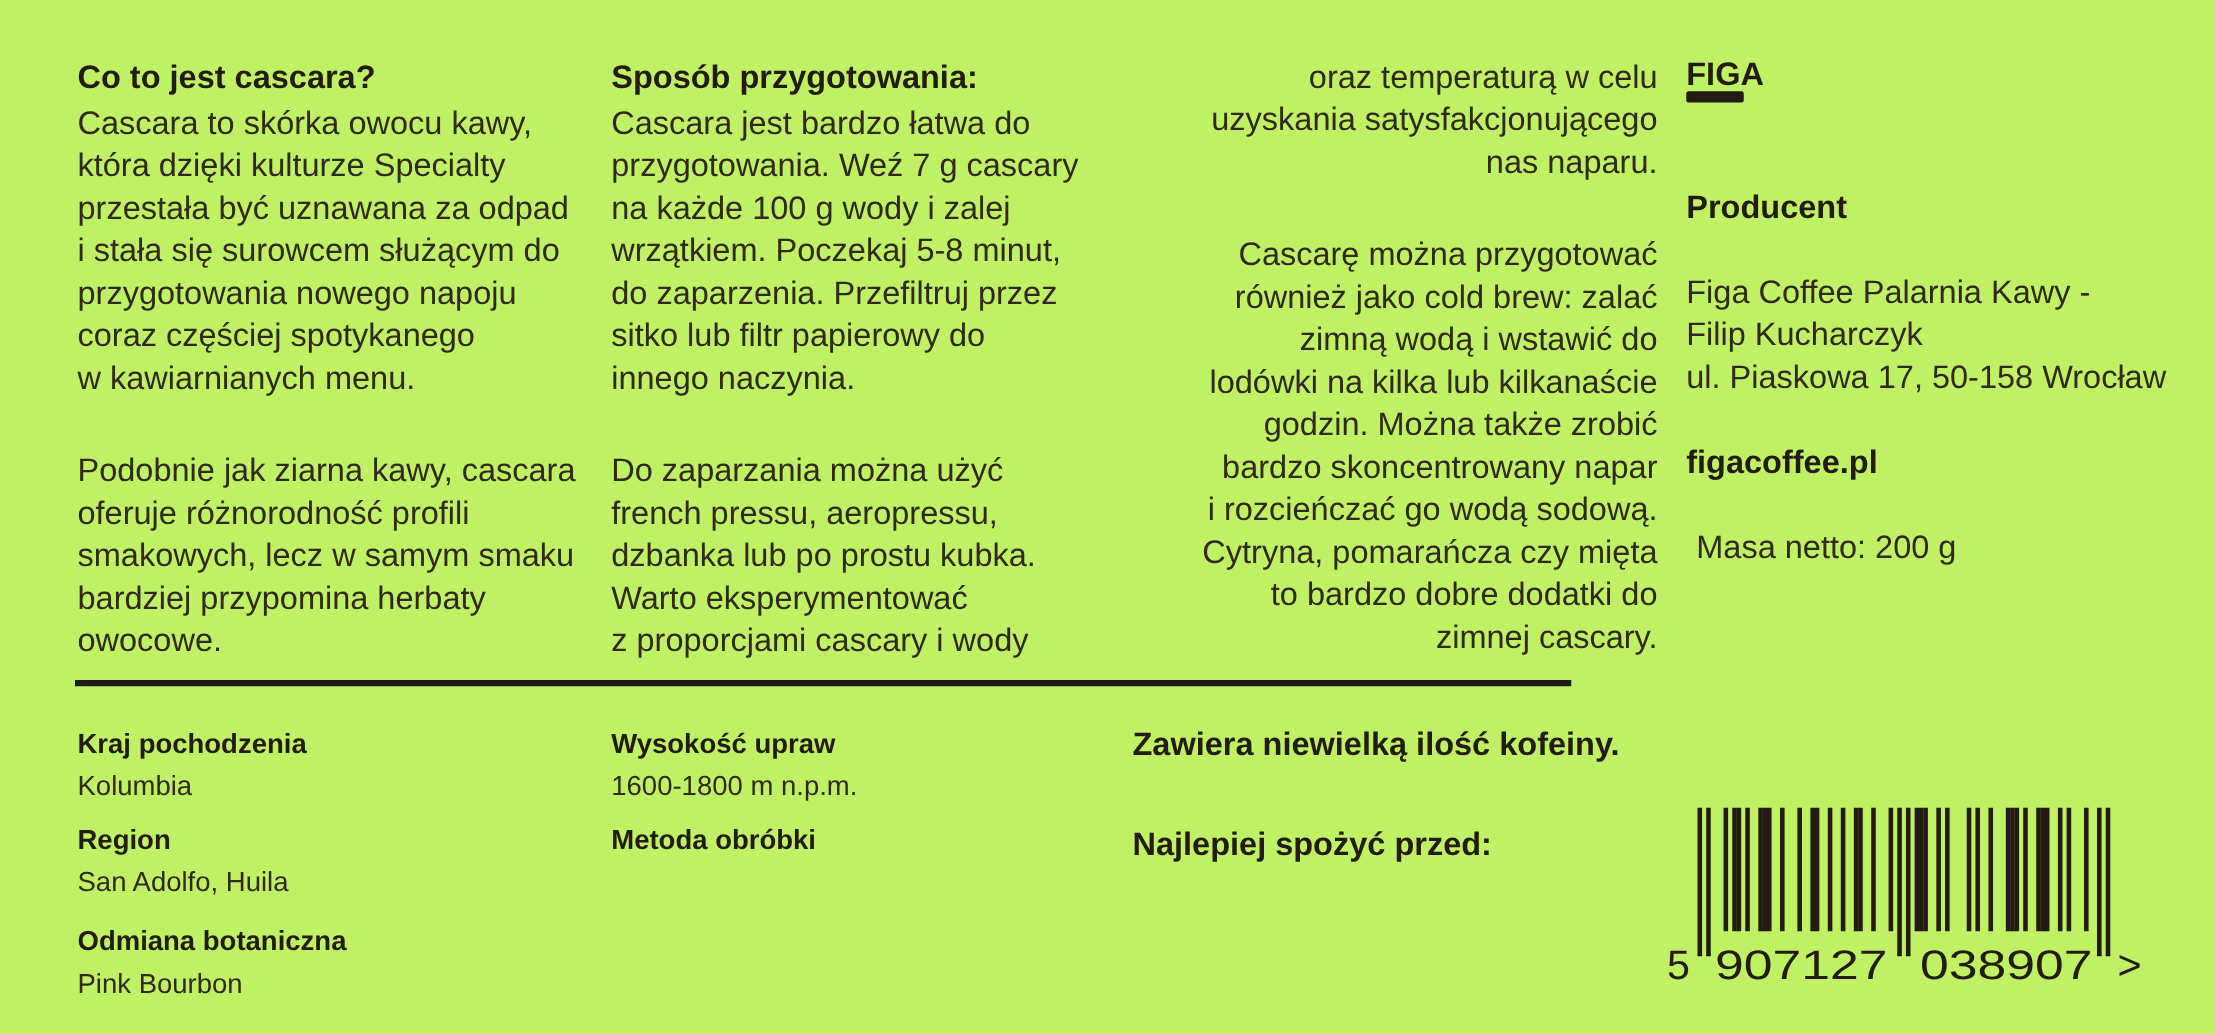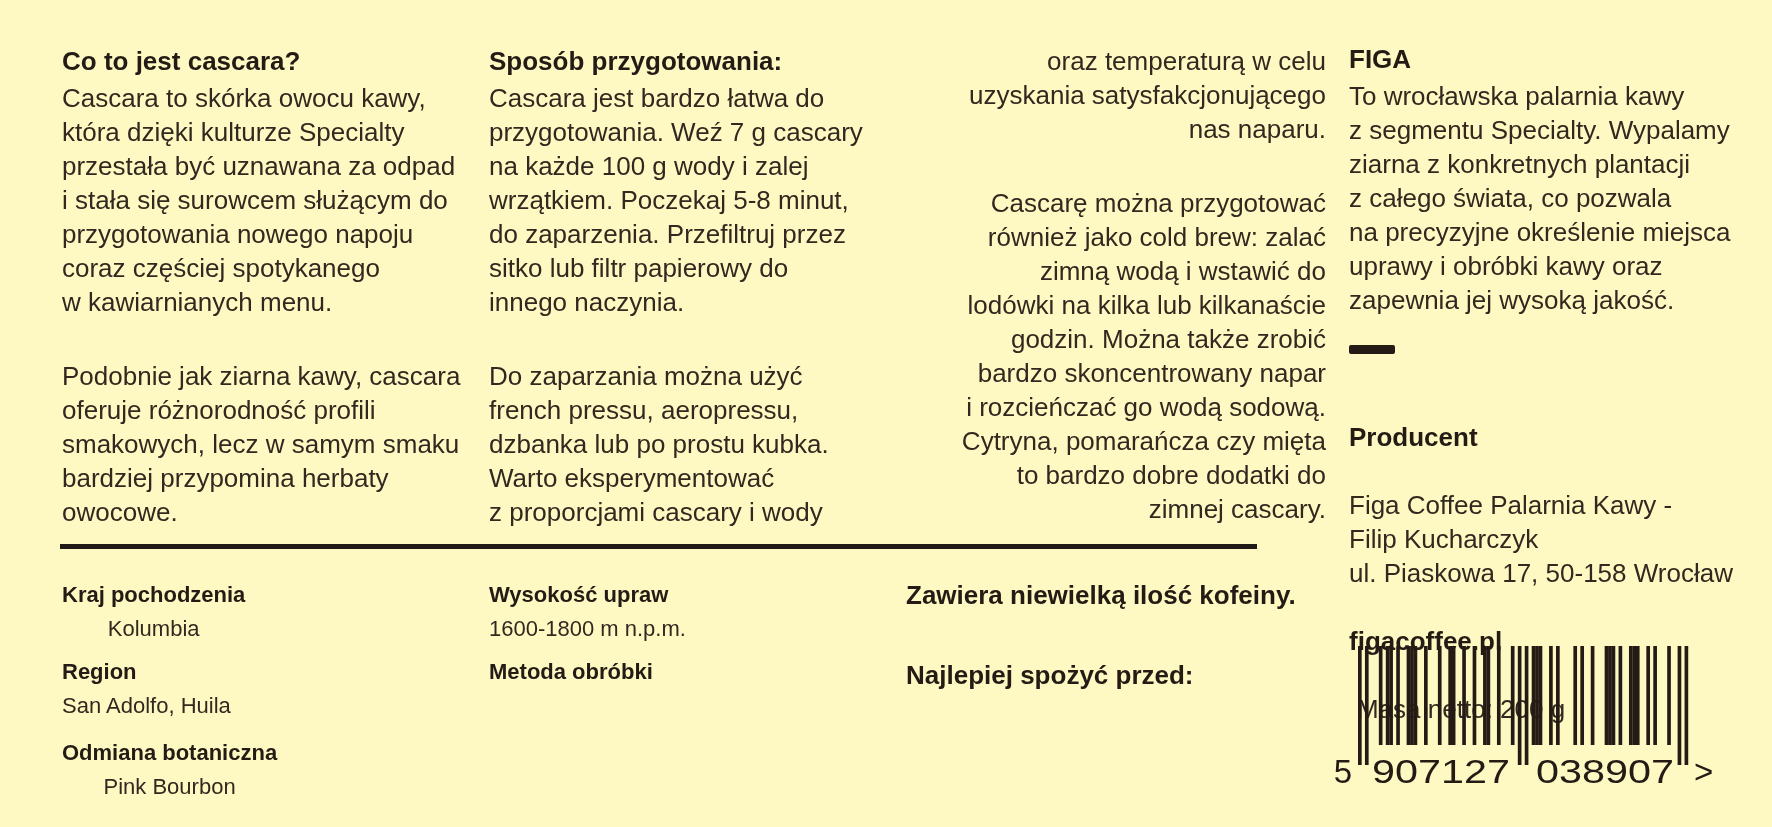--- a/index.html
+++ b/index.html
@@ -1,20 +1,20 @@
 <!DOCTYPE html>
 <html lang="pl"><head>
 <meta charset="utf-8">
 <title>Cascara label</title>
 <style>
   html,body{margin:0;padding:0;background:#E8481C;}
   .label{
     position:relative;
     width:1772px;height:827px;
-    background:#fef9c3;
+    background:#bef264;
     color:#32281F;
     font-family:"Liberation Sans",sans-serif;
     overflow:hidden;
   }
   .col{position:absolute;font-size:26px;line-height:34px;}
   .col p{margin:0 0 40px;white-space:pre-line;}
   .col-heading{
     font-size:26px;line-height:34px;font-weight:700;
     color:#241B15;margin:0 0 3px;white-space:pre-line;
   }
@@ -25,21 +25,21 @@
   .producer-block{white-space:pre-line;}
   .producer-heading{font-weight:700;color:#241B15;}
   .website{font-weight:700;color:#241B15;}
   .net-weight{margin-left:8px;}
   .section-rule{
     position:absolute;left:60px;top:544px;
     width:1197px;height:5px;background:#1F1A16;
   }
   .spec{position:absolute;font-size:22px;line-height:34px;}
   .spec-label{font-weight:700;color:#241B15;}
-  .spec-value{color:#32281F;text-align:center;}
+  .spec-value{color:#32281F;}
   .note{
     position:absolute;font-size:26px;line-height:34px;
     font-weight:700;color:#241B15;
   }
   .barcode{position:absolute;left:1330px;top:646px;width:395px;height:145px;}
 </style>
 </head>
 <body>
 
 <div class="label">
@@ -87,27 +87,20 @@
 godzin. Można także zrobić
 bardzo skoncentrowany napar
 i rozcieńczać go wodą sodową.
 Cytryna, pomarańcza czy mięta
 to bardzo dobre dodatki do
 zimnej cascary.</p>
   </div>
 
   <div class="col" style="left:1349px;top:42px;width:420px;">
     <h2 class="col-heading">FIGA</h2>
-    <p style="margin-bottom:34px;">To wrocławska palarnia kawy
-z segmentu Specialty. Wypalamy
-ziarna z konkretnych plantacji
-z całego świata, co pozwala
-na precyzyjne określenie miejsca
-uprawy i obróbki kawy oraz
-zapewnia jej wysoką jakość.</p>
     <div class="divider-dash"></div>
     <div class="producer-block">
       <div class="producer-heading">Producent</div>
       <div>Figa Coffee Palarnia Kawy -
 Filip Kucharczyk
 ul. Piaskowa 17, 50-158 Wrocław</div>
       <div class="website">figacoffee.pl</div>
       <div class="net-weight">Masa netto: 200 g</div>
     </div>
   </div>

